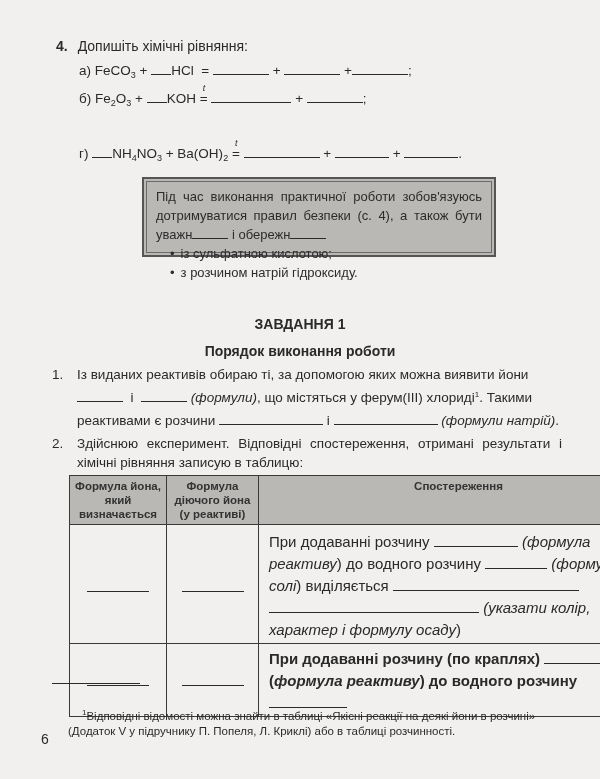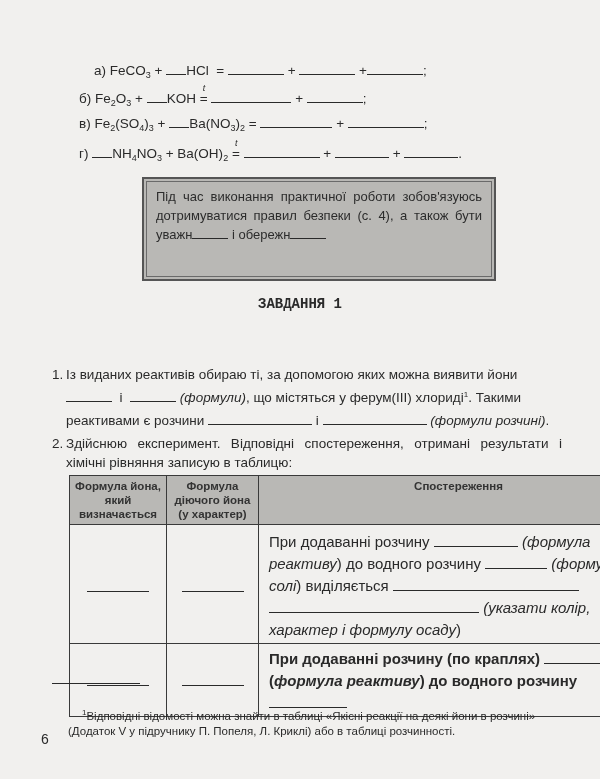--- a/index.html
+++ b/index.html
@@ -18,36 +18,36 @@
   .t-over { position: relative; display: inline-block; }
   .t-over .tmark { position: absolute; left: 3px; top: -8px; font-size: 9px; font-style: italic; }
 
   
   .ex-title { left: 56px; top: 38px; font-size: 14px; }
   .ex-title b { font-weight: bold; margin-right: 10px; }
   .eq { font-size: 13.5px; left: 79px; white-space: nowrap; }
 
   
   .safety {
-    left: 142px; top: 177px; width: 354px; height: 104px;
+    left: 142px; top: 177px; width: 354px; height: 80px;
     background: #b9b8b5;
     border: 2px solid #555;
     box-shadow: inset 0 0 0 2px #b9b8b5, inset 0 0 0 3px #6a6a6a;
     box-sizing: border-box;
     padding: 8px 12px;
     font-size: 13px; line-height: 19px; color: #2c2c2c;
   }
   .safety p { margin: 0; text-align: justify; }
   .safety ul { margin: 0; padding: 0 0 0 14px; list-style: none; }
   .safety li::before { content: "•"; margin-right: 6px; }
 
   .task-head { left: 0; width: 600px; text-align: center; font-weight: bold; font-size: 14px; }
   .step { left: 52px; width: 510px; font-size: 13.5px; line-height: 23px; }
   .step .num { position: absolute; left: 0; top: 0; }
-  .step .body { margin-left: 14px; text-align: justify; }
+  .step .body { margin-left: 25px; text-align: justify; }
   .step i { }
 
   
   table.obs {
     position: absolute; left: 69px; top: 475px; width: 590px;
     border-collapse: collapse; font-size: 12.5px;
   }
   table.obs th, table.obs td { border: 1px solid #3a3a3a; vertical-align: top; }
   table.obs th { background: #b9b8b5; font-weight: bold; font-size: 11.5px; line-height: 14px; padding: 3px 2px; color: #333; }
   table.obs td { padding: 0; }
@@ -58,22 +58,25 @@
   .footnote-rule { left: 52px; top: 683px; width: 88px; border-top: 1px solid #2a2a2a; }
   .footnote { left: 52px; top: 693px; width: 510px; font-size: 11.5px; line-height: 15px; }
   .footnote p { margin: 16px; text-indent: 14px; }
   .pagenum { left: 41px; top: 731px; font-size: 14px; }
 </style>
 </head>
 <body>
 
 <div class="page">
 
-
-  <div class="abs eq" style="top:62px;margin-left:15px;">
+  <div class="abs ex-title">
+    <b>4.</b><span>Допишіть хімічні рівняння:</span>
+  </div>
+
+  <div class="abs eq" style="top:62px;">
     <span>а)</span>
     <span>FeCO</span><sub>3</sub>
     <span>+</span>
     <span class="blank" style="width:20px"></span><span>HCl</span>
     &nbsp;<span>=</span>
     <span class="blank" style="width:56px"></span>
     +
     <span class="blank" style="width:56px"></span>
     +<span class="blank" style="width:56px"></span><span>;</span>
   </div>
@@ -82,84 +85,79 @@
     <span>б)</span>
     <span>Fe</span><sub>2</sub><span>O</span><sub>3</sub>
     +
     <span class="blank" style="width:20px"></span><span>KOH</span>
     <span class="t-over"><span class="tmark">t</span><span>=</span></span>
     <span class="blank" style="width:80px"></span>
     +
     <span class="blank" style="width:56px"></span><span>;</span>
   </div>
 
-  <div class="abs eq" style="top:115px;">
-    <span>в)</span>
-    <span>Fe</span><sub>2</sub><span>(SO</span><sub>4</sub><span>)</span><sub>3</sub>
-    +
-    <span class="blank" style="width:20px"></span><span>Ba(NO</span><sub>3</sub><span>)</span><sub>2</sub>
-    <span>=</span>
-    <span class="blank" style="width:72px"></span>
-    +
-    <span class="blank" style="width:76px"></span><span>;</span>
-  </div>
 
   <div class="abs eq" style="top:145px;">
     <span>г)</span>
     <span class="blank" style="width:20px"></span><span>NH</span><sub>4</sub><span>NO</span><sub>3</sub>
     +
     <span>Ba(OH)</span><sub>2</sub>
     <span class="t-over"><span class="tmark">t</span><span>=</span></span>
     <span class="blank" style="width:76px"></span>
     +
     <span class="blank" style="width:54px"></span>
     +
     <span class="blank" style="width:54px"></span><span>.</span>
   </div>
 
   <div class="abs safety">
     <p><span>Під час виконання практичної роботи зобов'язуюсь дотримуватися правил безпеки (с. 4), а також бути</span>
       <span>уважн</span><span class="blank" style="width:36px"></span>
       <span>і обережн</span><span class="blank" style="width:36px"></span>
     </p>
-  </div>
-
-  <div class="abs task-head" style="top:296px;font-family:Liberation Mono, monospace;">ЗАВДАННЯ 1</div>
+    <ul>
+      <li>із сульфатною кислотою;</li>
+      <li>з розчином натрій гідроксиду.</li>
+    </ul>
+  </div>
+
+  <div class="abs task-head" style="top:316px;">ЗАВДАННЯ 1</div>
+  <div class="abs task-head" style="top:343px;">Порядок виконання роботи</div>
 
   <div class="abs step" style="top:363px;">
     <span class="num">1.</span>
     <div class="body">
       <span>Із виданих реактивів обираю ті, за допомогою яких можна виявити йони</span><br>
       <span class="blank" style="width:46px"></span>
       &nbsp;<span>і</span>&nbsp;
       <span class="blank" style="width:46px"></span>
       <i>(формули)</i><span>, що містяться у ферум(III) хлориді</span><sup>1</sup><span>. Такими</span><br>
       <span>реактивами є розчини</span>
       <span class="blank" style="width:104px"></span>
       <span>і</span>
       <span class="blank" style="width:104px"></span>
-      <i>(формули розчині)</i><span>.</span>
+      <i>(формули натрій)</i><span>.</span>
     </div>
   </div>
 
   <div class="abs step" style="top:434px; line-height:19px;">
     <span class="num">2.</span>
     <div class="body">Здійснюю експеримент. Відповідні спостереження, отримані результати і хімічні рівняння записую в таблицю:</div>
   </div>
 
   <table class="obs">
     <colgroup>
         <col style="width:97px">
         <col style="width:92px">
         <col>
       </colgroup>
     <tbody>
         <tr>
       <th>Формула йона, який визначається</th>
-      <th>Формула діючого йона (у характер)</th>
+      <th>Формула діючого йона (у реактиві)</th>
       <th style="height:40px;">Спостереження</th>
     </tr>
     <tr>
       <td style="vertical-align:middle;">
             <span class="cellblank" style="margin-top:14px;"></span>
           </td>
       <td style="vertical-align:middle;">
             <span class="cellblank" style="margin-top:14px;"></span>
           </td>
       <td>

